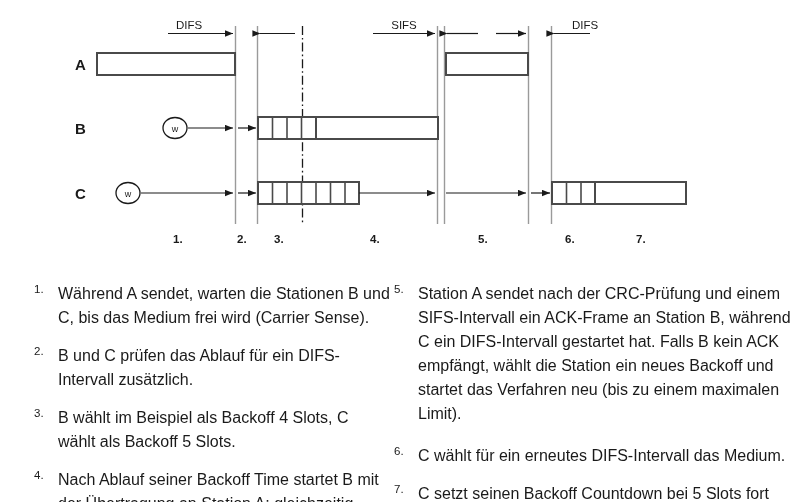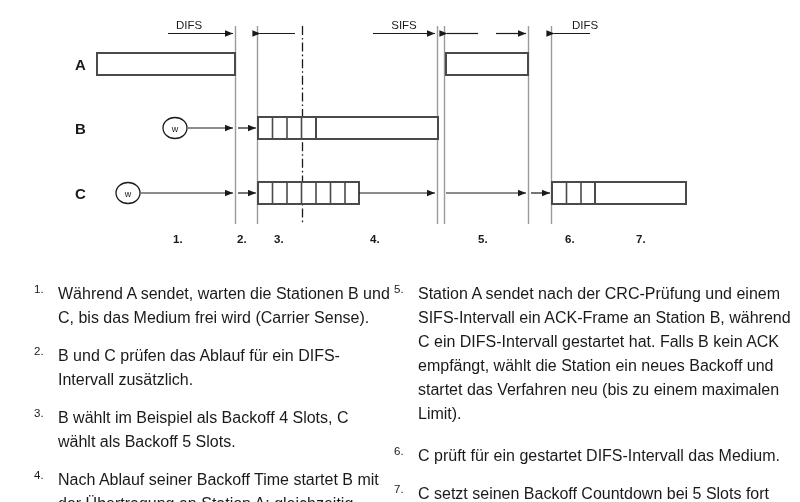--- a/index.html
+++ b/index.html
@@ -237,21 +237,21 @@
 
   <div class="legend-col" id="legend-col-right">
 
     <div class="legend-item">
       <div class="legend-num">5.</div>
       <div class="legend-text">Station A sendet nach der CRC-Prüfung und einem SIFS-Intervall ein ACK-Frame an Station B, während C ein DIFS-Intervall gestartet hat. Falls B kein ACK empfängt, wählt die Station ein neues Backoff und startet das Verfahren neu (bis zu einem maximalen Limit).</div>
     </div>
 
     <div class="legend-item" style="margin-top:18px;">
       <div class="legend-num">6.</div>
-      <div class="legend-text">C prüft für ein gestartet DIFS-Intervall das Medium.</div>
+      <div class="legend-text">C wählt für ein erneutes DIFS-Intervall das Medium.</div>
     </div>
 
     <div class="legend-item" style="margin-top:10px;">
       <div class="legend-num">7.</div>
       <div class="legend-text">C setzt seinen Backoff Countdown bei 5 Slots fort und sendet danach.</div>
     </div>
 
   </div>
 </div>
 

